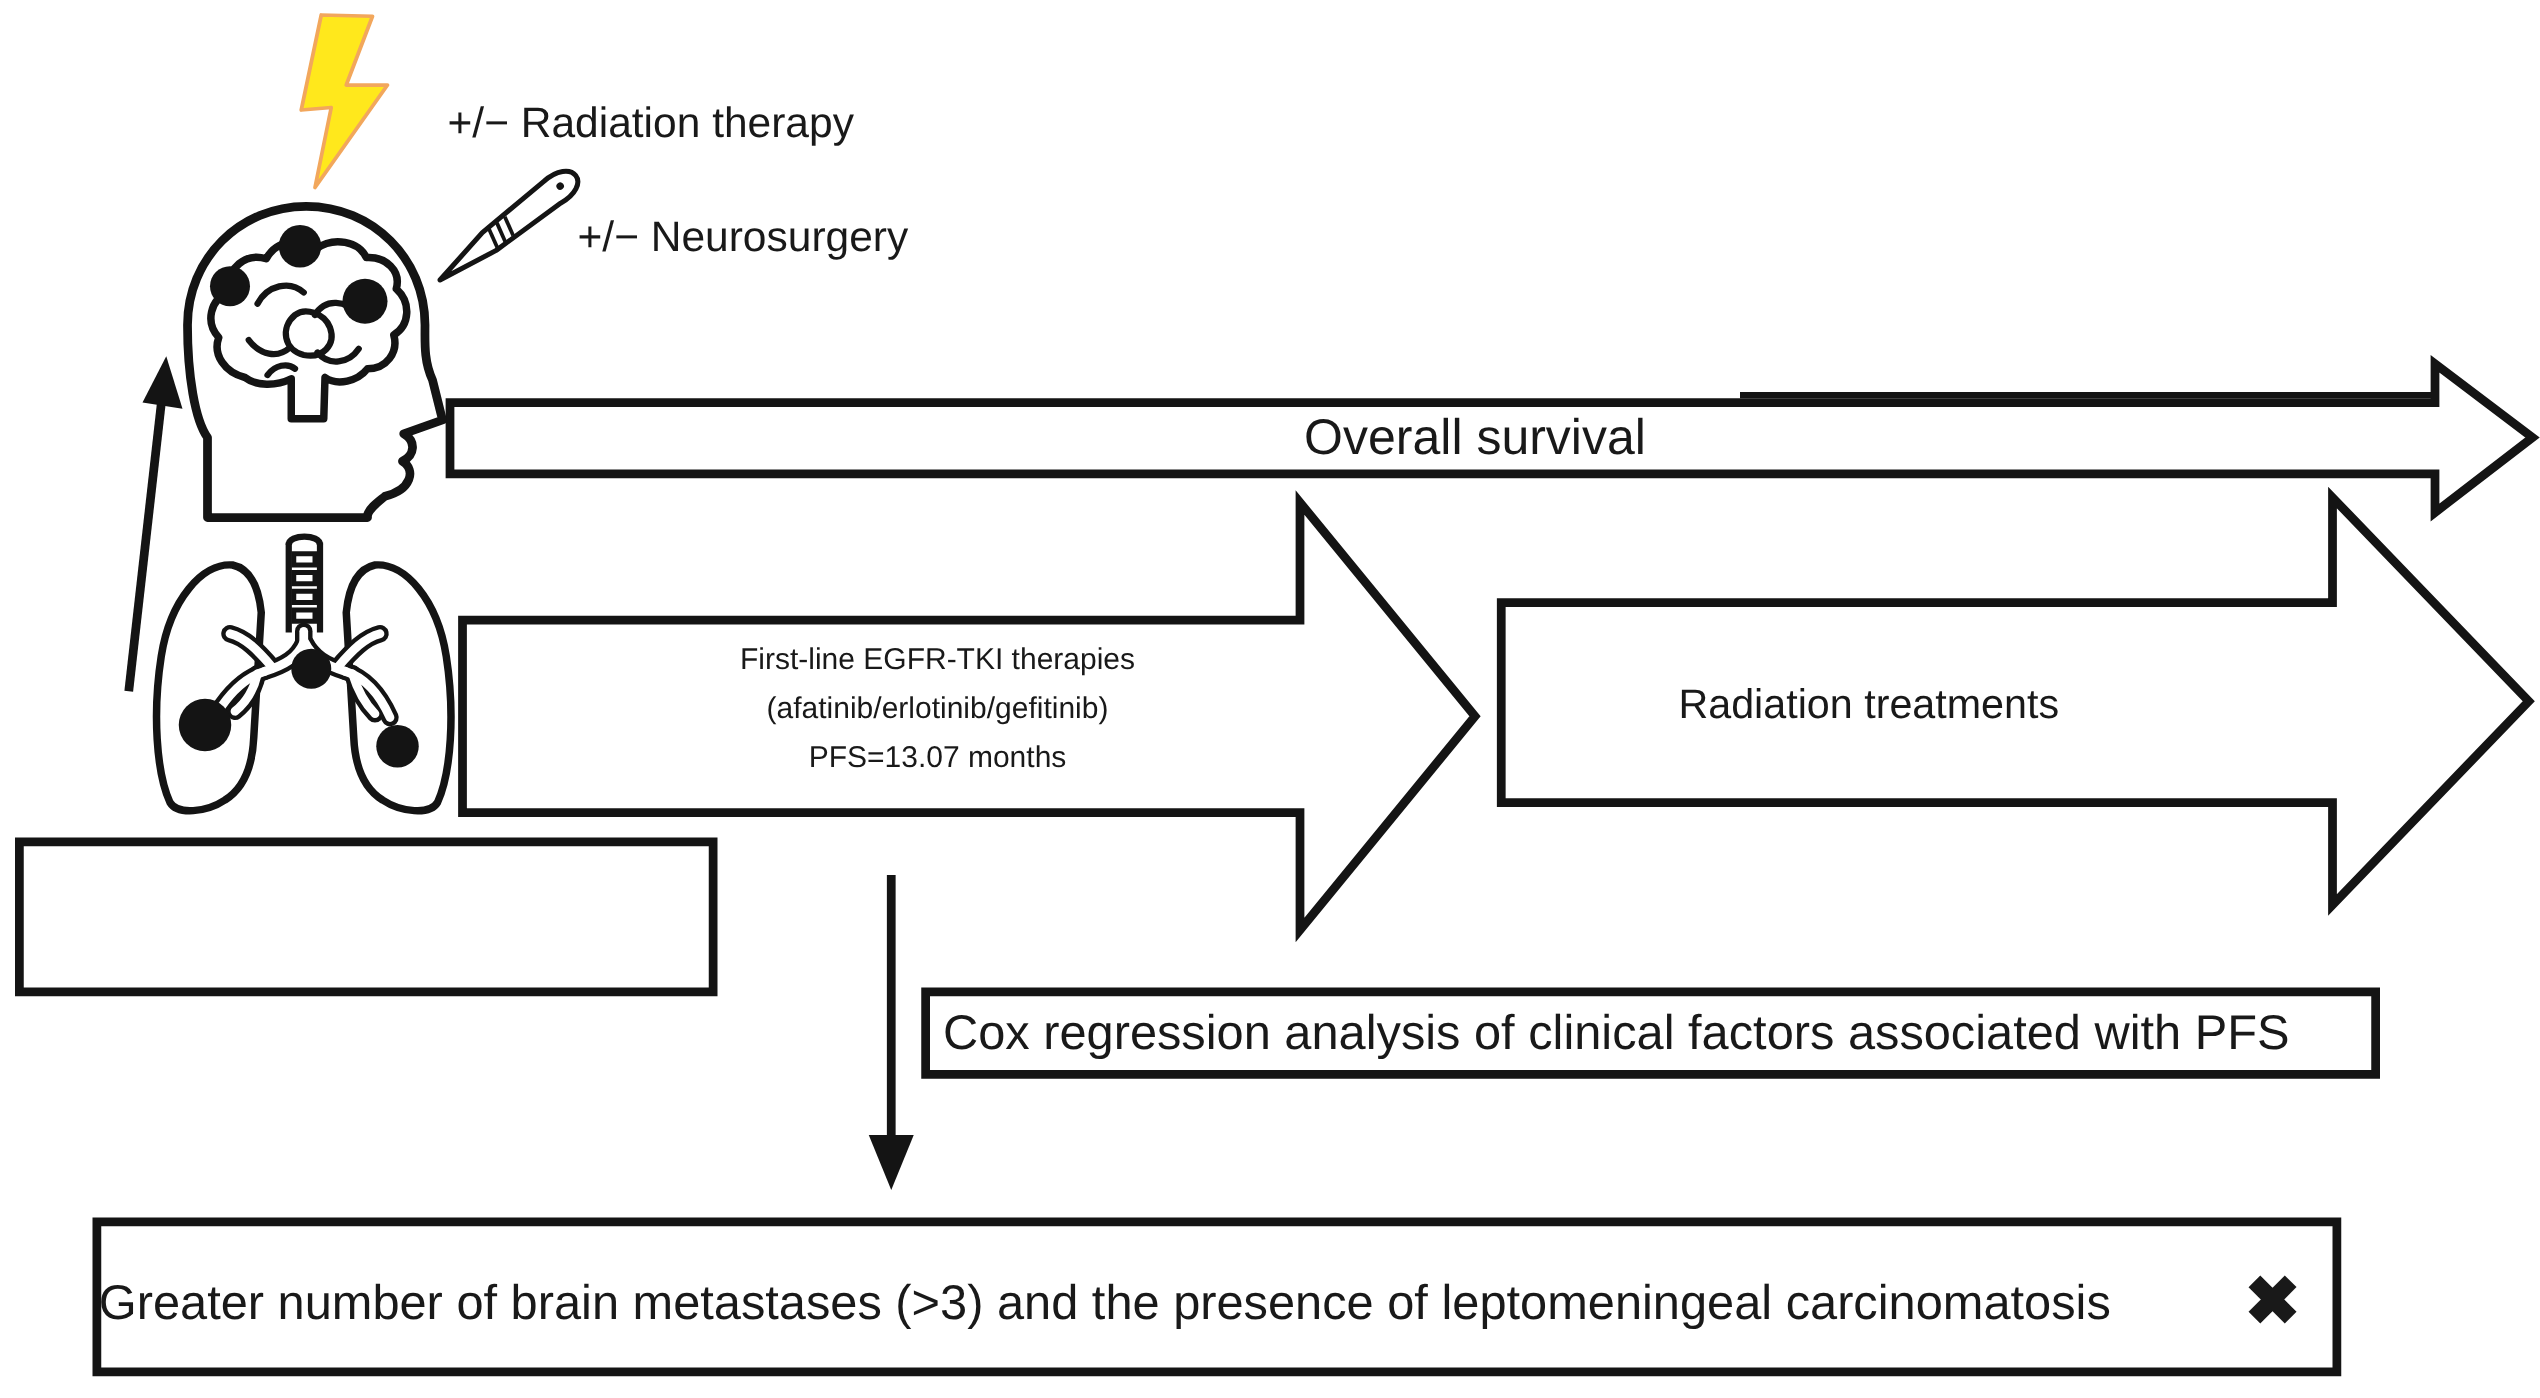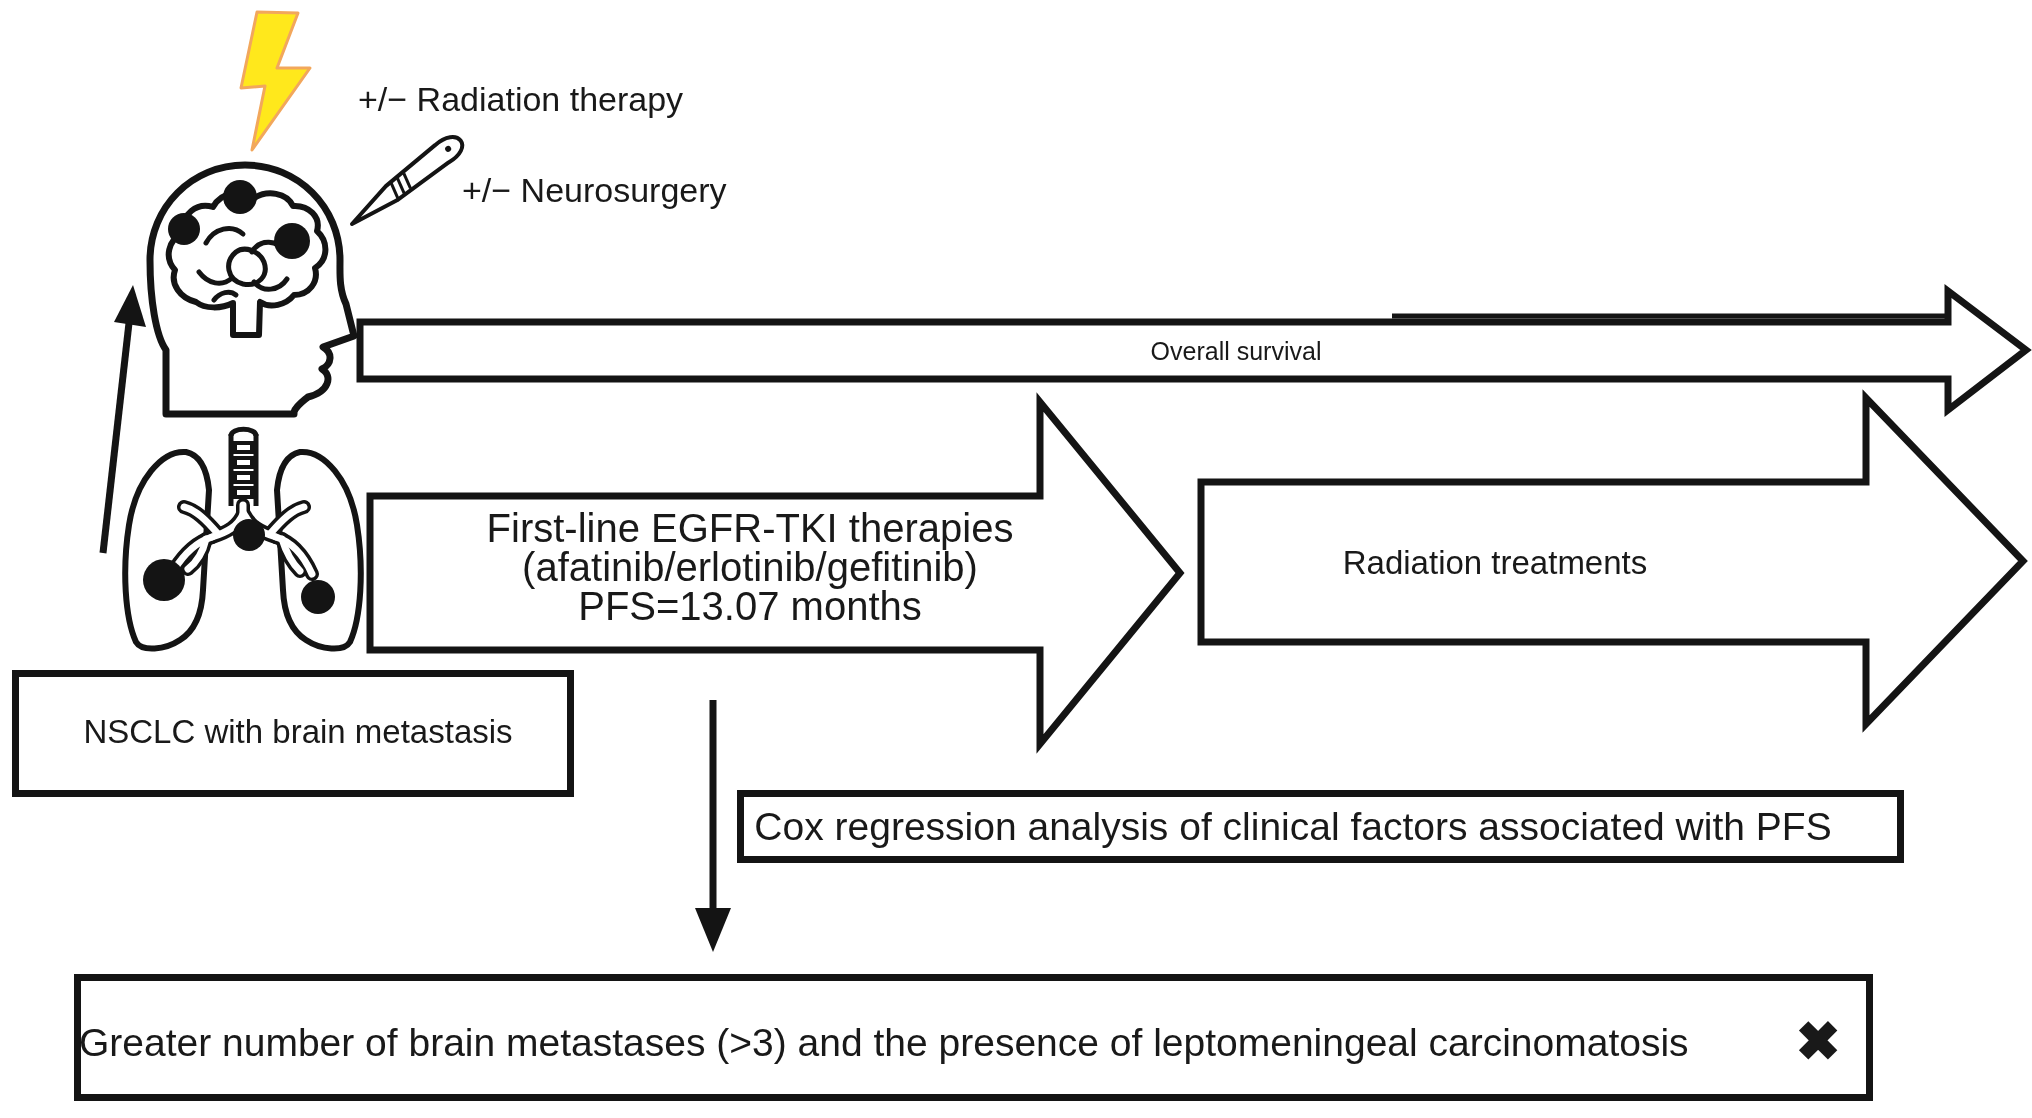--- a/index.html
+++ b/index.html
@@ -6,21 +6,21 @@
   .stage{
     position:relative;width:2032px;height:1118px;background:#fff;overflow:hidden;
     font-family:"Liberation Sans",sans-serif;color:#191919;
   }
   .layer{position:absolute;left:0;top:0;width:2032px;height:1118px;}
   .box{position:absolute;border:7px solid #141414;background:#fff;box-sizing:border-box;}
   .t{position:absolute;white-space:nowrap;color:#191919;}
   .t.centered{transform:translate(-50%,-50%);text-align:center;}
   .t.vcentered{transform:translateY(-50%);}
   .lbl{font-size:34px;}
-  .arrowtext{font-size:40px;}
+  .arrowtext{font-size:24px;}
   .boxtext{font-size:32px;}
   .smalltext{font-size:39px;}
   .xmark{font-size:54px;font-weight:bold;transform:translate(-50%,-50%);}
 </style>
 </head>
 <body>
 
 <div class="stage">
 
   <svg class="layer" viewBox="0 0 2032 1118">
@@ -157,32 +157,31 @@
   </svg>
 
   <div class="box" style="left:12px;top:670px;width:562px;height:127px;"></div>
   <div class="box" style="left:737px;top:790px;width:1167px;height:73px;"></div>
   <div class="box" style="left:74px;top:974px;width:1799px;height:127px;"></div>
 
   <div class="t vcentered lbl" style="left:358px;top:99px;">+/− Radiation therapy</div>
 
   <div class="t vcentered lbl" style="left:462px;top:190px;">+/− Neurosurgery</div>
 
-  <div class="t centered arrowtext" style="left:1236px;top:351px;font-size:25px;">Overall survival</div>
+  <div class="t centered arrowtext" style="left:1180px;top:351px;font-size:40px;">Overall survival</div>
 
   <div class="t centered arrowtext" style="left:750px;top:567px;line-height:39px;">
     <div>First-line EGFR-TKI therapies</div>
     <div>(afatinib/erlotinib/gefitinib)</div>
     <div>PFS=13.07 months</div>
   </div>
 
   <div class="t centered arrowtext" style="left:1495px;top:563px;font-size:33px;">Radiation treatments</div>
 
   <div class="t centered boxtext" style="left:298px;top:731px;line-height:47px;font-size:33px;">
-    <div>NSCLC with brain metastasis</div>
   </div>
 
   <div class="t centered smalltext" style="left:1293px;top:827px;">Cox regression analysis of clinical factors associated with PFS</div>
 
   <div class="t vcentered smalltext" style="left:79px;top:1043px;line-height:52px;">
     <div>Greater number of brain metastases (&gt;3) and the presence of leptomeningeal carcinomatosis</div>
   </div>
 
   <div class="t xmark" style="left:1818px;top:1041px;">✖</div>
 

